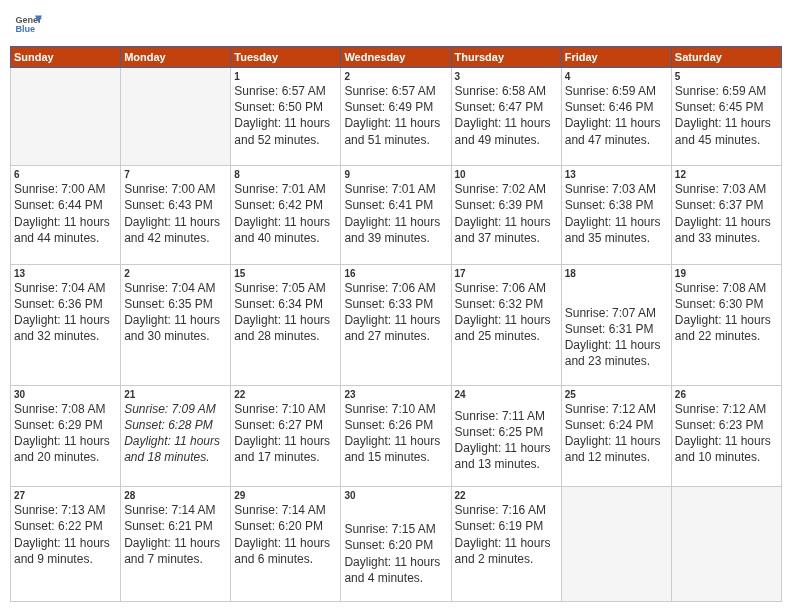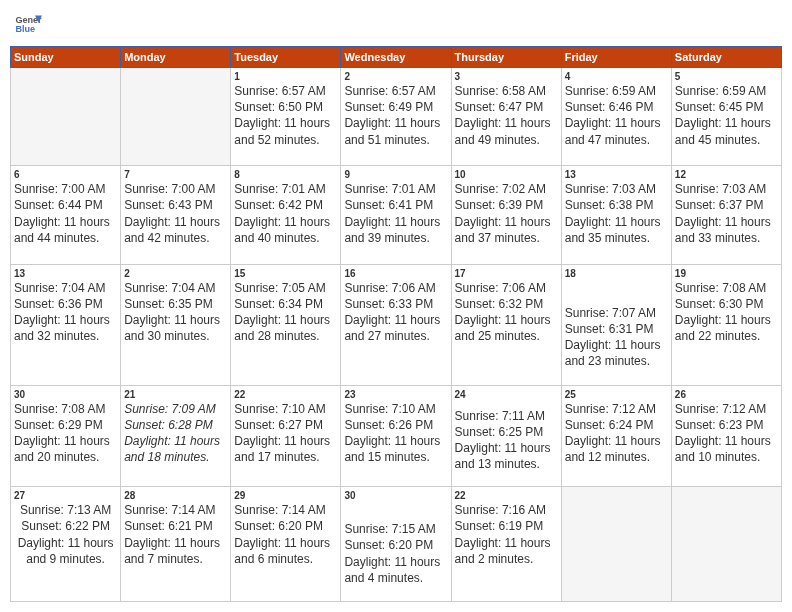--- a/index.html
+++ b/index.html
@@ -283,21 +283,21 @@
           <td>
             <span class="day-number">26</span>
             <div class="day-info" style="white-space: pre-line;">Sunrise: 7:12 AM
 Sunset: 6:23 PM
 Daylight: 11 hours and 10 minutes.</div>
           </td>
         </tr>
         <tr class="week-row">
           <td>
             <span class="day-number">27</span>
-            <div class="day-info" style="white-space: pre-line; text-align: center;">Sunrise: 7:13 AM
+            <div class="day-info" style="white-space: pre-line;">Sunrise: 7:13 AM
 Sunset: 6:22 PM
 Daylight: 11 hours and 9 minutes.</div>
           </td>
           <td>
             <span class="day-number">28</span>
             <div class="day-info" style="white-space: pre-line;">Sunrise: 7:14 AM
 Sunset: 6:21 PM
 Daylight: 11 hours and 7 minutes.</div>
           </td>
           <td>

